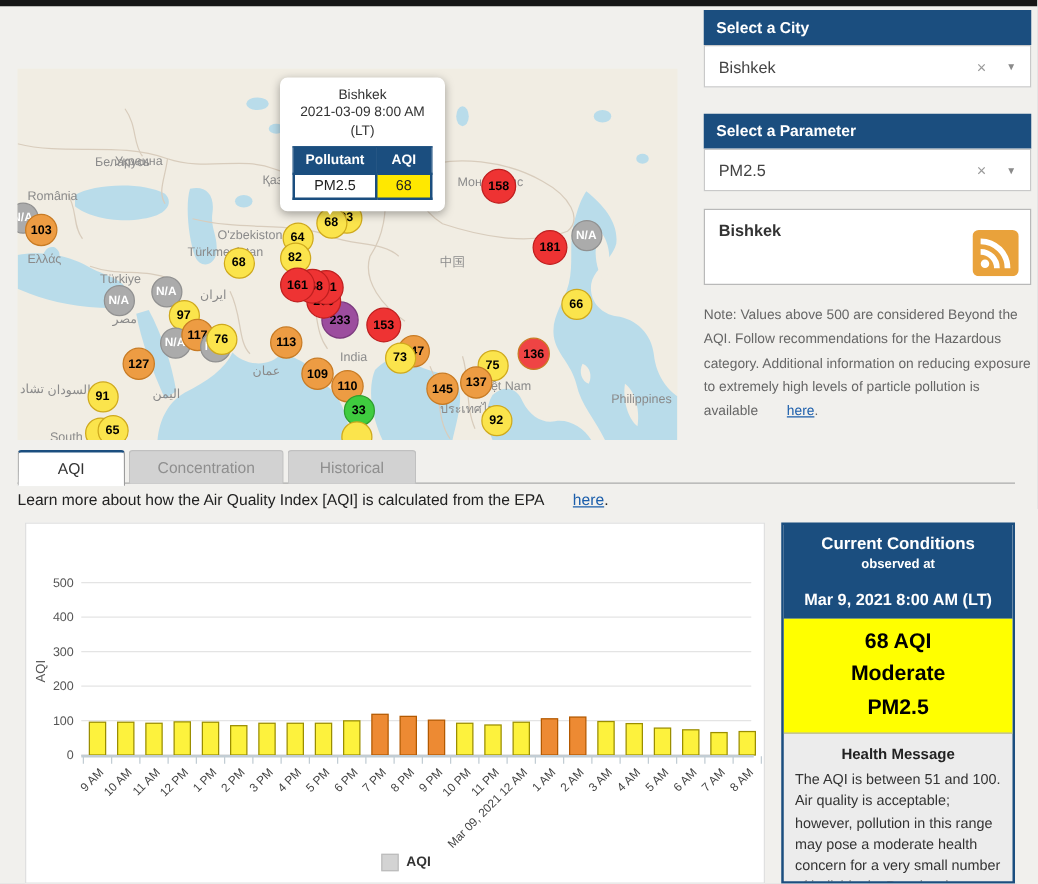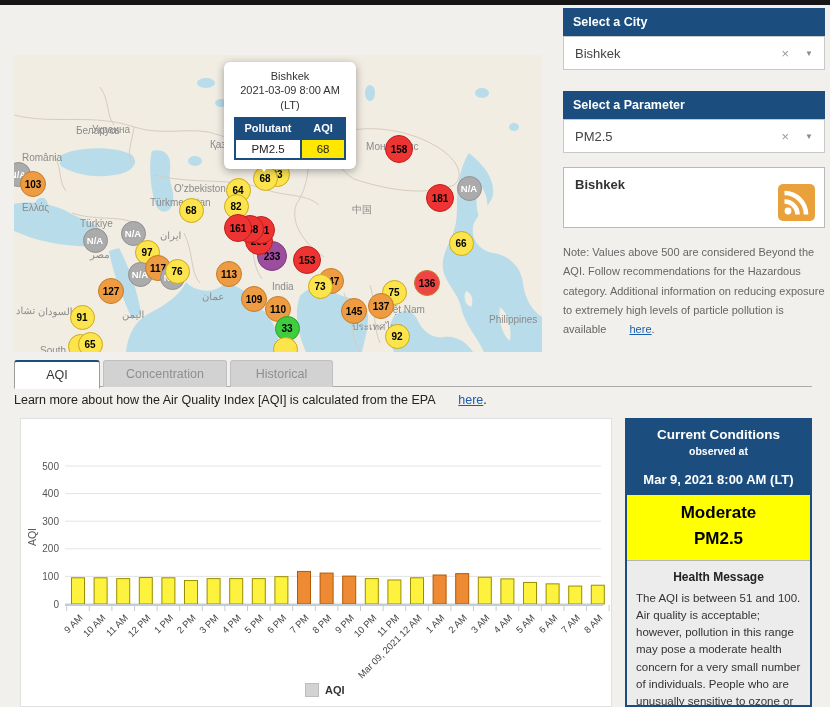--- a/index.html
+++ b/index.html
@@ -341,20 +341,21 @@
     </div>
   </div>
 
   <div class="cond">
     <div class="chdr">
       <div class="l1">Current Conditions</div>
       <div class="l2">observed at</div>
       <div class="l3">Mar 9, 2021 8:00 AM (LT)</div>
     </div>
     <div class="cyellow">
+      <div>68 AQI</div>
       <div>Moderate</div>
       <div>PM2.5</div>
     </div>
     <div class="cgray">
       <div class="hmt">Health Message</div>
       <div class="hmp">The AQI is between 51 and 100. Air quality is acceptable; however, pollution in this range may pose a moderate health concern for a very small number of individuals. People who are unusually sensitive to ozone or particle pollution may experience respiratory symptoms.</div>
     </div>
   </div>
 </div>
 

